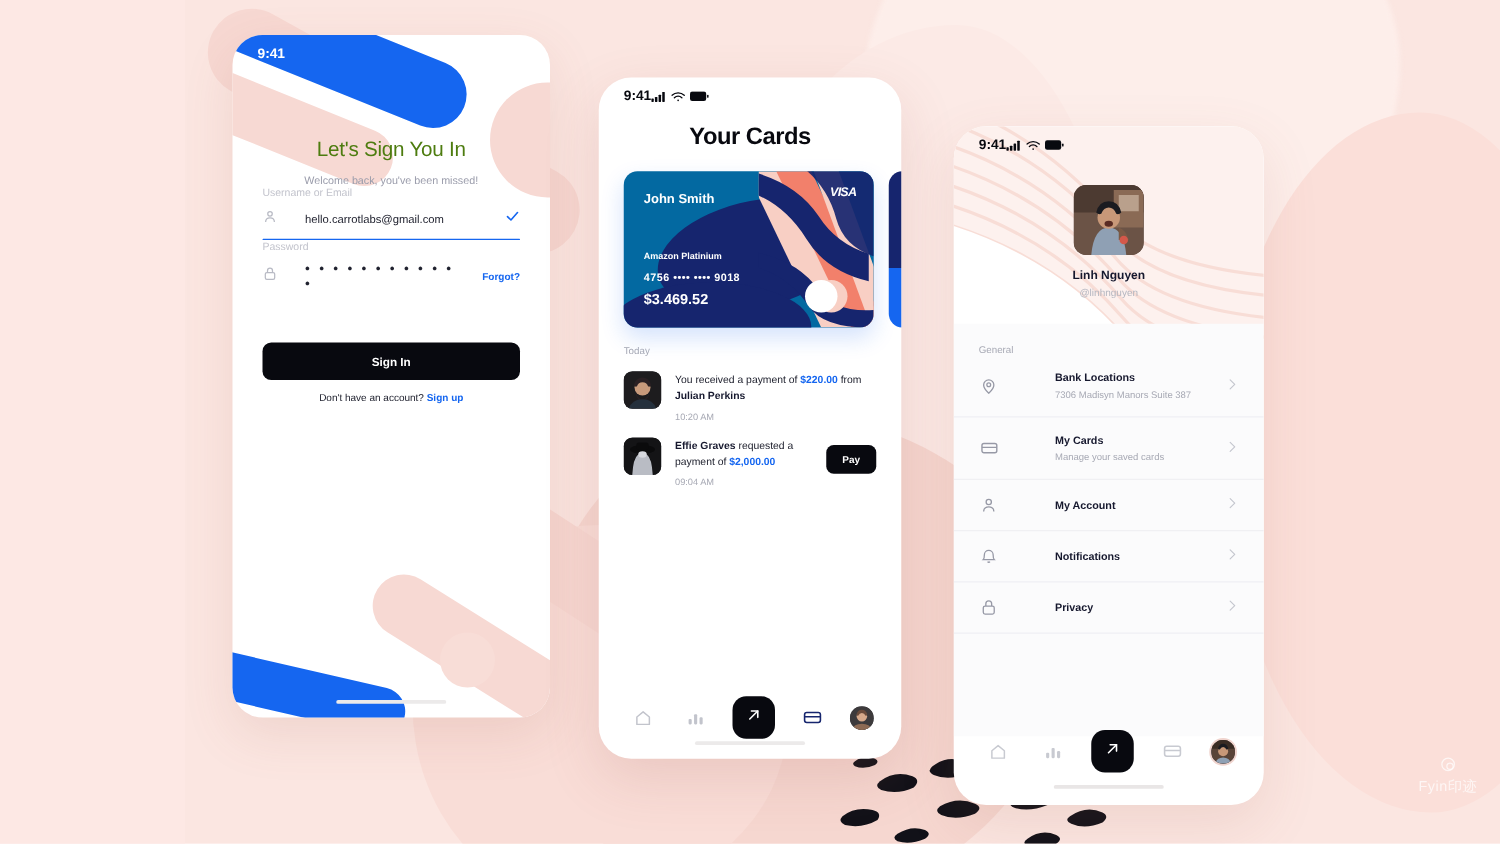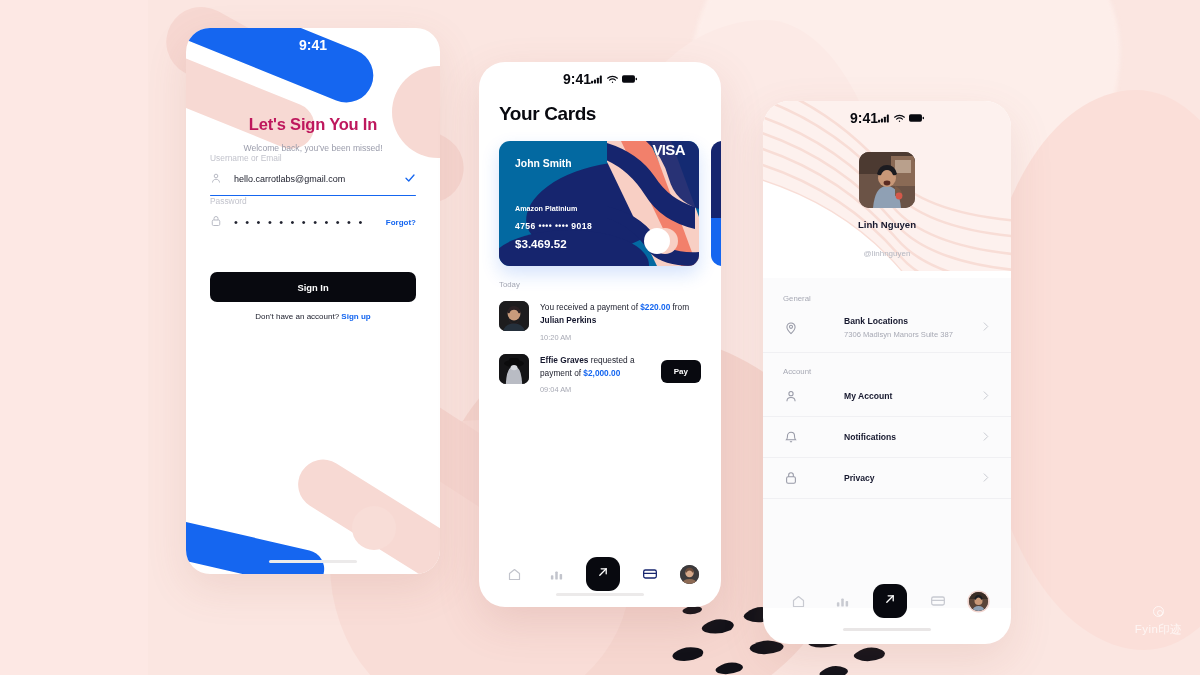--- a/index.html
+++ b/index.html
@@ -59,23 +59,23 @@
   }
   .p1 { left: 186px; top: 28px;  width: 254px; height: 546px;
         border-radius: 24px; box-shadow: 0 14px 40px rgba(160,90,80,.13); }
   .p2 { left: 479px; top: 62px;  width: 242px; height: 545px;
         border-radius: 26px; box-shadow: 0 16px 44px rgba(160,90,80,.16); }
   .p3 { left: 763px; top: 101px; width: 248px; height: 543px;
         border-radius: 26px; box-shadow: 0 16px 44px rgba(160,90,80,.13); }
 
   .statusbar {
     position: relative;
-    display: flex; align-items: center; justify-content: center;
+    display: flex; align-items: center; justify-content: flex-start;
     padding: 9px 20px 2px 20px;
-    font-size: 14px; font-weight: bold;
+    font-size: 11px; font-weight: bold;
     z-index: 6;
   }
   .sb-icons { display: flex; align-items: center; gap: 4px; }
   .sb-icons svg { display: block; }
 
   
   .p1-deco-blue-top {
     position: absolute; left: -44px; top: -14px;
     width: 238px; height: 54px; background: #1566f0;
     border-radius: 40px; transform: rotate(22deg);
@@ -103,32 +103,32 @@
     border-radius: 40px; transform: rotate(32deg); z-index: 0;
   }
   .p1-deco-circle {
     position: absolute; right: 44px; bottom: 24px;
     width: 44px; height: 44px; background: #f8ddd7;
     border-radius: 50%; z-index: 0;
   }
   .p1-body { position: relative; z-index: 3; padding: 0 24px; }
   .p1-title {
     margin-top: 60px; text-align: center;
-    font-size: 16.5px; font-weight: bold; color: #be185d;
+    font-size: 16.5px; font-weight: normal; color: #4d7c0f;
     letter-spacing: -.2px;
   }
   .p1-sub {
     margin-top: 9px; text-align: center;
     font-size: 8.6px; color: #9a9cab;
   }
   .field-label {
     font-size: 8.4px; color: #c2c3cc;
   }
   .field-row {
-    display: flex; align-items: center; gap: 12px;
+    display: flex; align-items: center; gap: 22px;
     padding: 7px 0 7px 0;
   }
   .field-row .val {
     flex: 1; font-size: 9px; color: #20222f;
   }
   .field-row .val.dots { letter-spacing: 2.2px; font-size: 11px; color: #20222f; }
   .field-underline { height: 1.4px; background: #1566f0; border-radius: 2px; }
   .forgot { font-size: 8px; color: #1566f0; font-weight: bold; }
   .check { color: #1566f0; }
   .signin-btn {
@@ -149,21 +149,21 @@
 
   
   .p2-nav {
     display: flex; align-items: center; justify-content: space-between;
     padding: 12px 20px 0 20px;
   }
   .p2-addnew { display: flex; align-items: center; gap: 6px;
     font-size: 8.6px; font-weight: bold; color: #16182e; }
   .p2-h1 {
     padding: 14px 20px 0 20px;
-    font-size: 19px; font-weight: bold; color: #08090f; letter-spacing: -.4px;
+    font-size: 19px; font-weight: bold; color: #08090f; letter-spacing: -.4px; text-align: center;
   }
   .card-rail { position: relative; margin-top: 16px; height: 125px; padding-left: 20px; }
   .credit-card {
     position: absolute; left: 20px; top: 0;
     width: 200px; height: 125px; border-radius: 11px;
     background: #0369a1; overflow: hidden;
     box-shadow: 0 8px 18px rgba(21,102,240,.18);
   }
   .cc-dark-blob {
     position: absolute; left: 26px; top: 24px;
@@ -175,22 +175,22 @@
     position: absolute; left: -10px; bottom: -8px;
     width: 160px; height: 44px; background: #16256e;
     border-radius: 50% 50% 0 0 / 80% 80% 0 0;
   }
   .cc-art { position: absolute; right: 0; top: 0; width: 92px; height: 125px; }
   .cc-name {
     position: absolute; left: 16px; top: 17px; z-index: 4;
     font-size: 10.4px; font-weight: bold; color: #fff;
   }
   .cc-visa {
-    position: absolute; right: 14px; top: 0; z-index: 4;
-    font-size: 15px; font-weight: bold; color: #fff;
+    position: absolute; right: 14px; top: 12px; z-index: 4;
+    font-size: 10px; font-weight: bold; font-style: italic; color: #fff;
     letter-spacing: -.6px;
   }
   .cc-plan {
     position: absolute; left: 16px; top: 63px; z-index: 4;
     font-size: 7.2px; font-weight: bold; color: #fff;
   }
   .cc-num {
     position: absolute; left: 16px; top: 80px; z-index: 4;
     font-size: 8.6px; font-weight: bold; color: #fff; letter-spacing: .4px;
   }
@@ -244,21 +244,21 @@
     position: absolute; left: 0; top: 0; width: 248px; height: 170px;
     overflow: hidden; z-index: 0;
   }
   .p3-body { position: relative; z-index: 3; }
   .p3-avatar {
     width: 56px; height: 56px; border-radius: 10px; margin: 24px auto 0 auto;
     overflow: hidden; background: #5c4a42;
   }
   .p3-name { margin-top: 11px; text-align: center; font-size: 9.6px;
     font-weight: bold; color: #16182e; }
-  .p3-handle { margin-top: 19px; text-align: center; font-size: 8px; color: #b4b6c0; }
+  .p3-handle { margin-top: 4px; text-align: center; font-size: 8px; color: #b4b6c0; }
   .p3-panel {
     margin-top: 20px; background: #fbfbfc;
     min-height: 330px; padding-top: 2px;
   }
   .sect-lbl { padding: 14px 20px 0 20px; font-size: 7.8px; color: #a7a9b4; }
   .row {
     display: flex; align-items: center; gap: 13px;
     padding: 13px 20px;
     border-bottom: 1px solid #f0f0f3;
     cursor: pointer;
@@ -572,22 +572,38 @@
             <span class="rtitle" style="display:block">Bank Locations</span>
             <span class="rsub" style="display:block">7306 Madisyn Manors Suite 387</span>
           </span>
           <span class="chev">
             <svg width="11" height="11" viewBox="0 0 24 24" fill="none" stroke="#c4c6ce" stroke-width="2" stroke-linecap="round" stroke-linejoin="round">
                 <path d="M9 4l8 8-8 8"></path>
               </svg>
           </span>
         </div>
 
-
-        <div class="sect-lbl">Account</div>
+        <div class="row">
+          <span class="ico">
+            <svg width="15" height="15" viewBox="0 0 24 24" fill="none" stroke="#9799a6" stroke-width="1.8">
+              <rect x="2.5" y="6" width="19" height="12" rx="2.6"></rect>
+                <path d="M2.5 11h19"></path>
+              </svg>
+          </span>
+          <span class="rtxt">
+            <span class="rtitle" style="display:block">My Cards</span>
+            <span class="rsub" style="display:block">Manage your saved cards</span>
+          </span>
+          <span class="chev">
+            <svg width="11" height="11" viewBox="0 0 24 24" fill="none" stroke="#c4c6ce" stroke-width="2" stroke-linecap="round" stroke-linejoin="round">
+                <path d="M9 4l8 8-8 8"></path>
+              </svg>
+          </span>
+        </div>
+
 
         <div class="row">
           <span class="ico">
             <svg width="14" height="14" viewBox="0 0 24 24" fill="none" stroke="#9799a6" stroke-width="1.8">
               <circle cx="12" cy="8" r="3.6"></circle>
                 <path d="M5 21c0-4 3.2-6.5 7-6.5s7 2.5 7 6.5"></path>
               </svg>
           </span>
           <span class="rtxt">
             <span class="rtitle" style="display:block">My Account</span>

